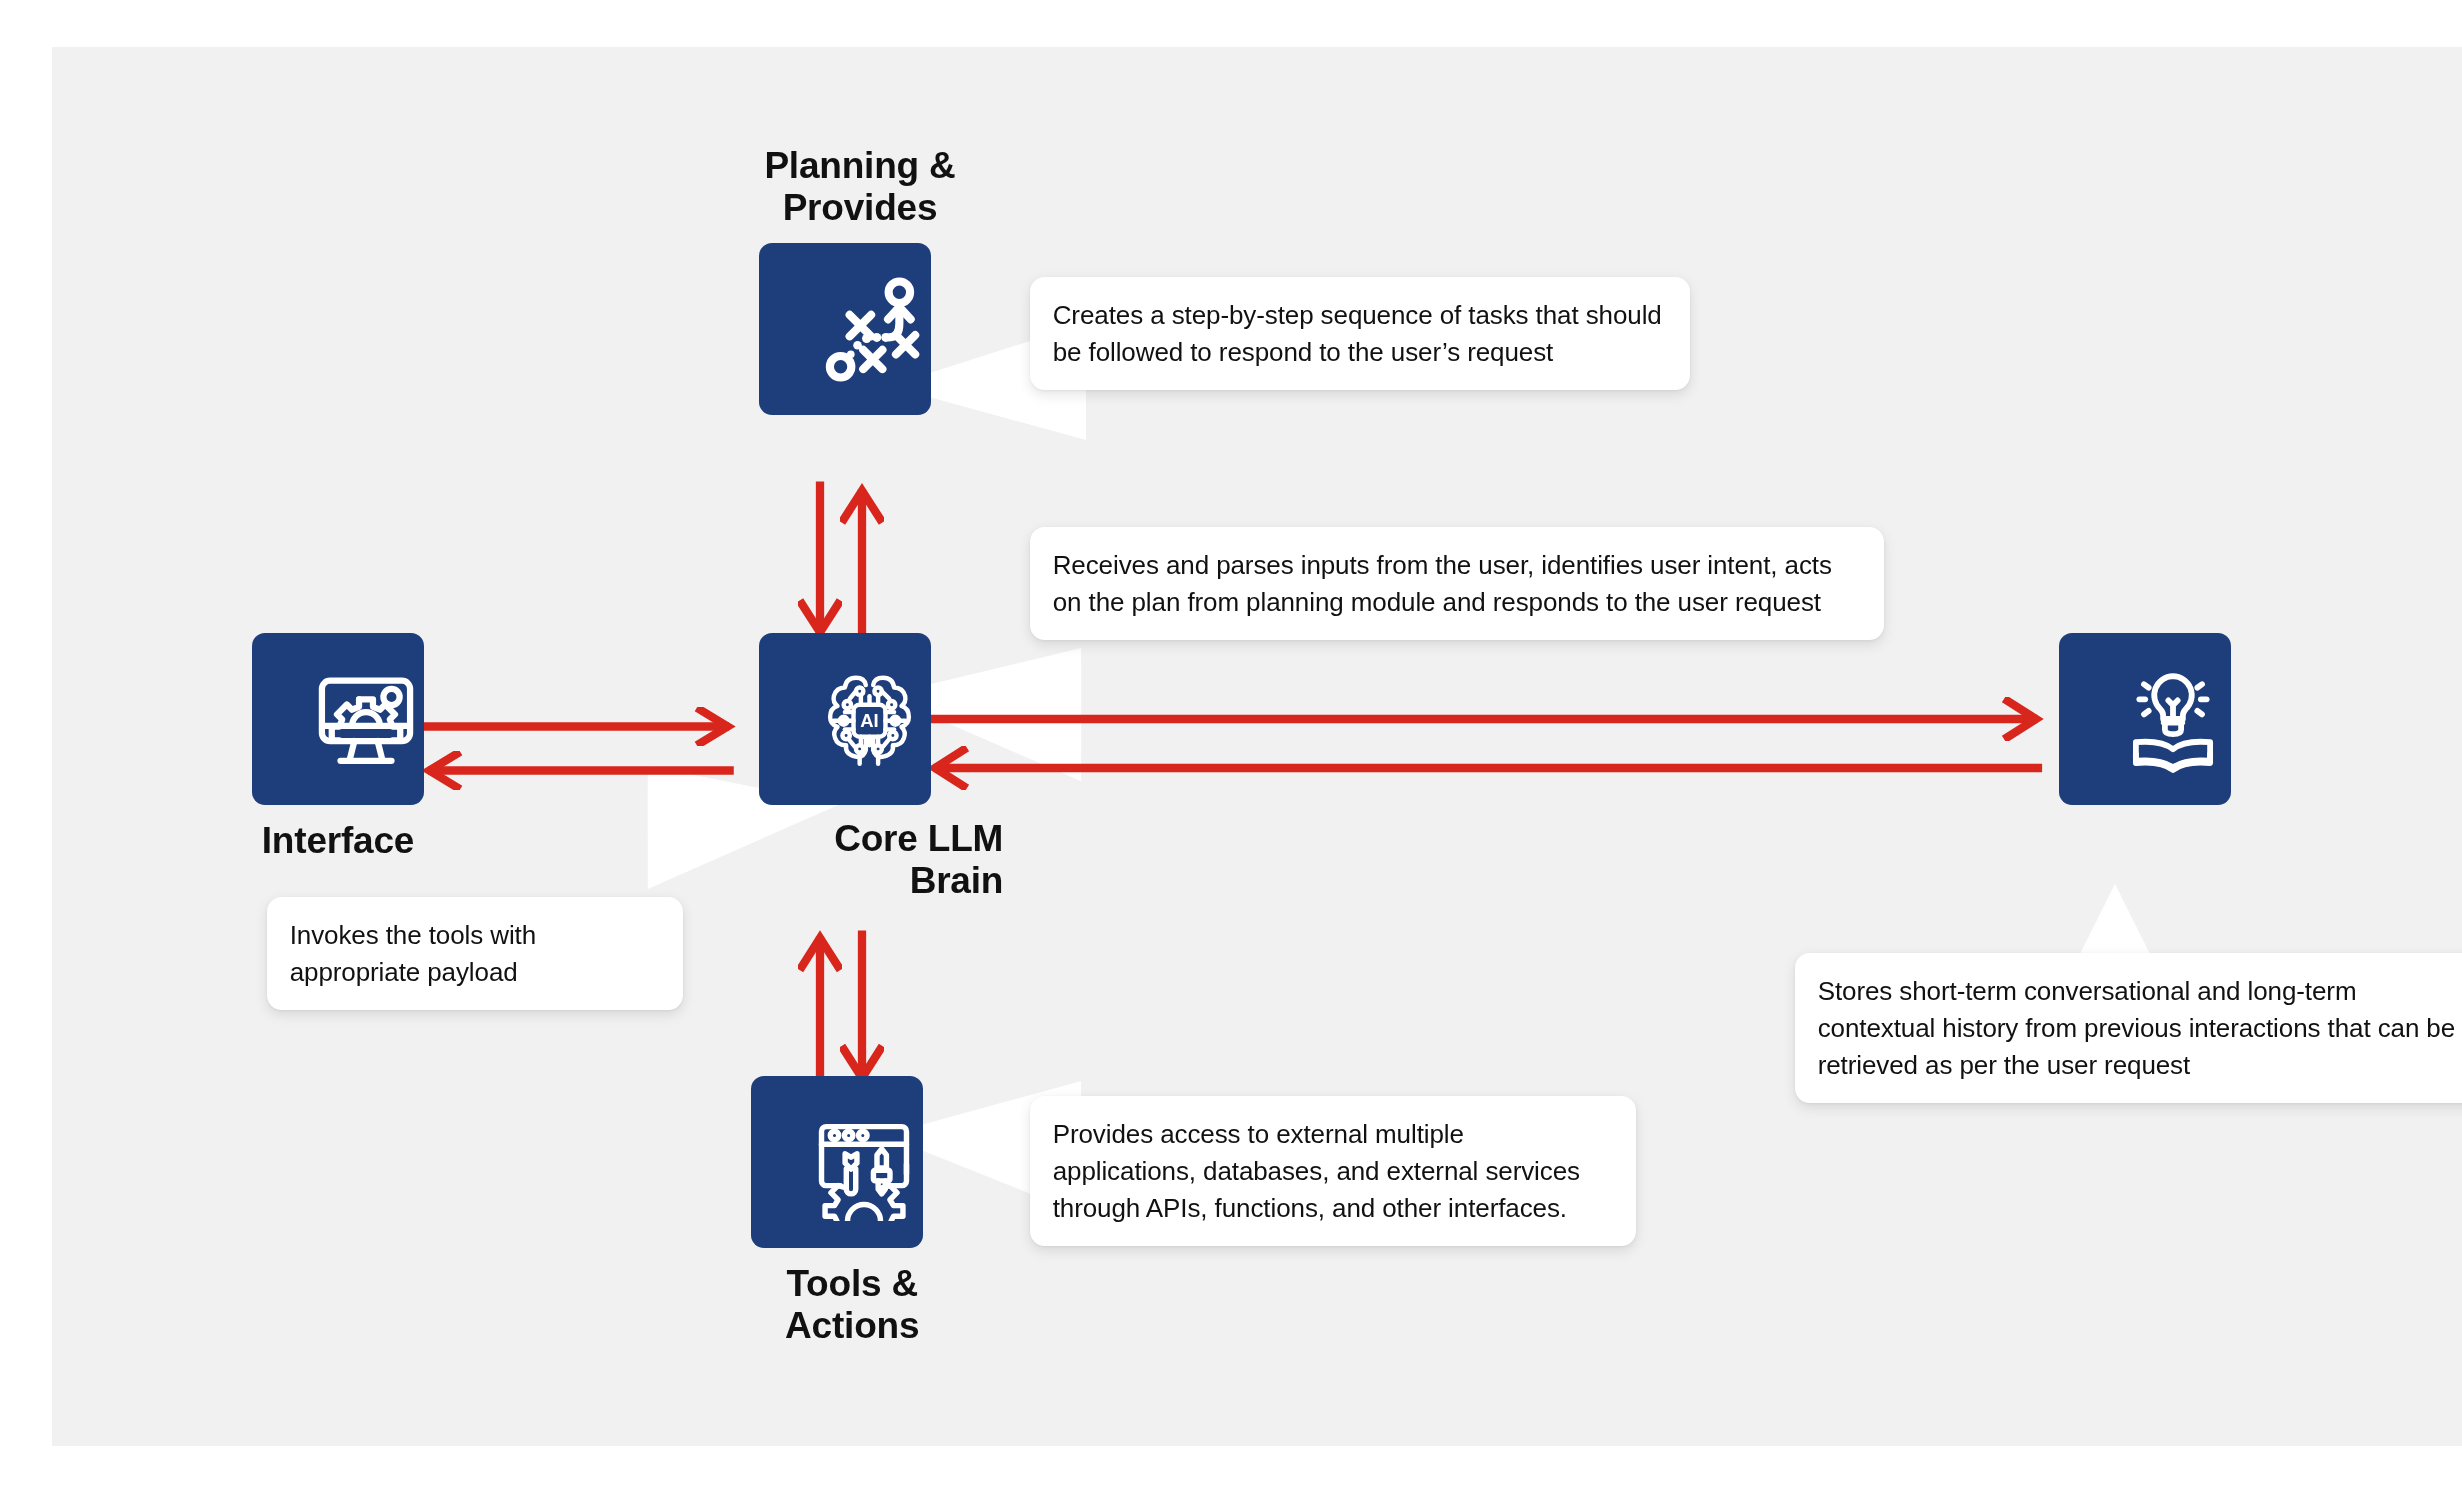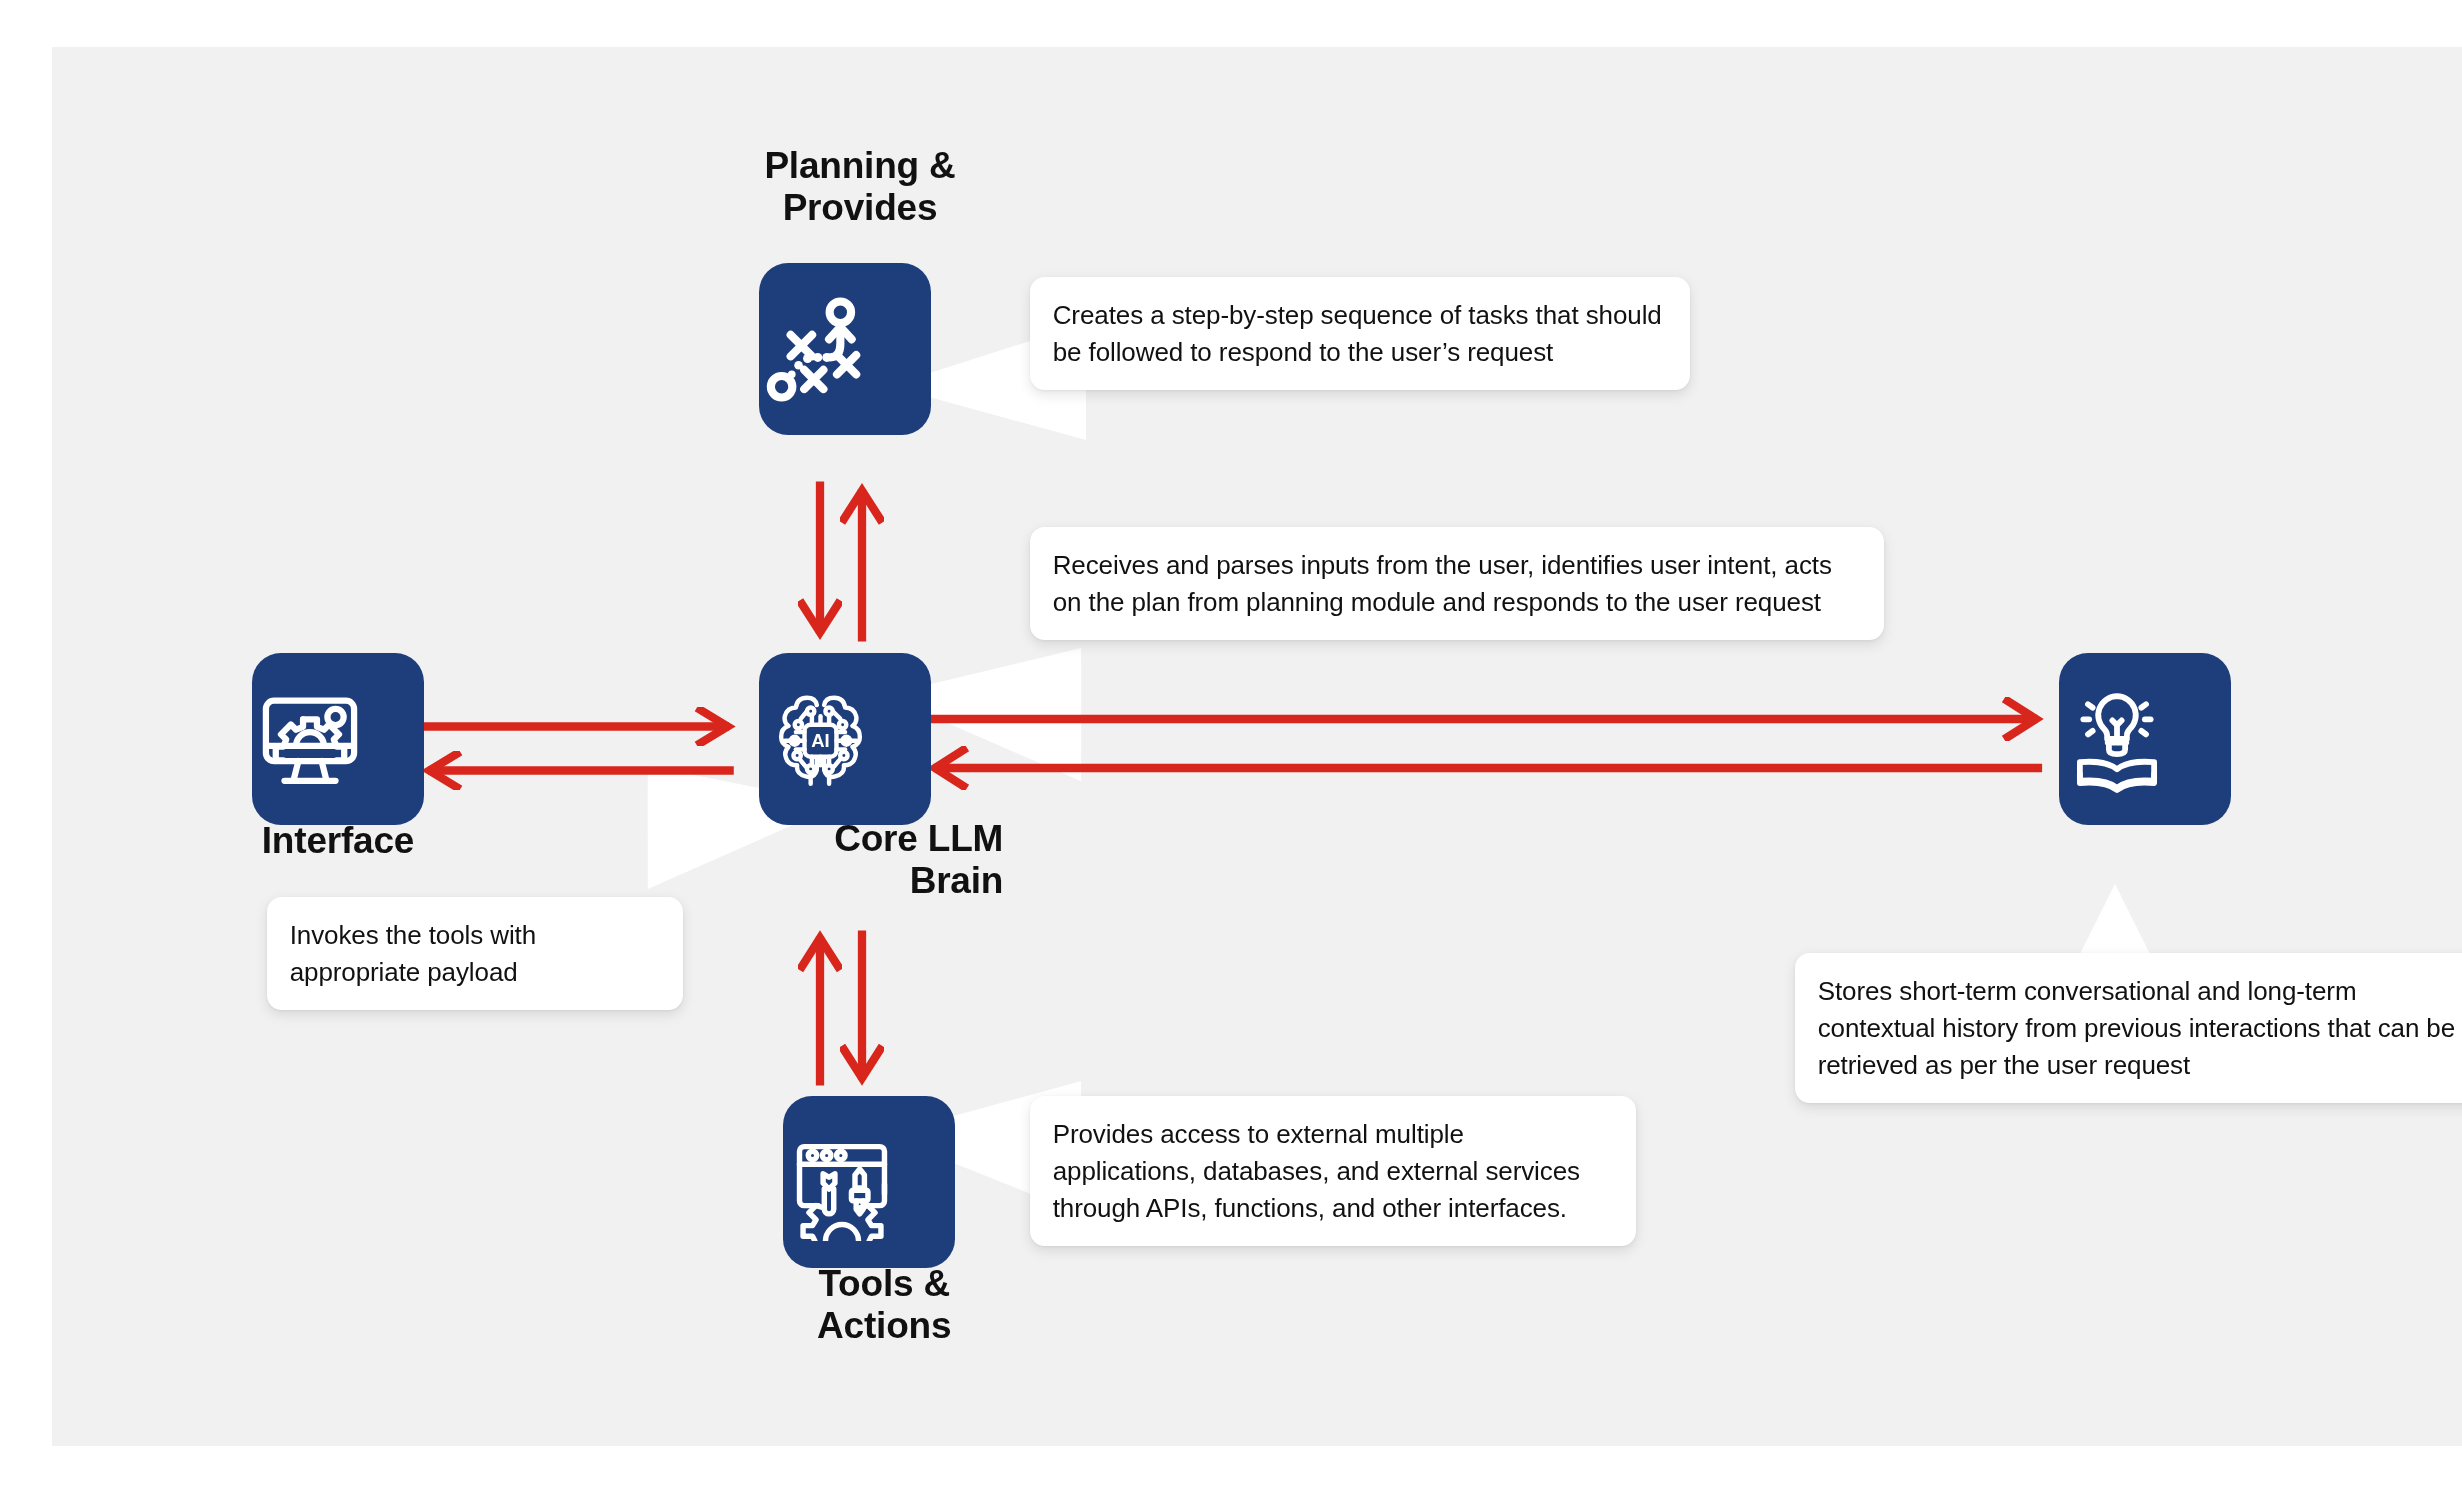--- a/index.html
+++ b/index.html
@@ -1,21 +1,21 @@
 <!DOCTYPE html>
 <html style="font-size:7.9px"><head>
 <meta charset="utf-8">
 <style>
   html,body{margin:0;padding:0;background:#ffffff;}
   body{font-family:"Liberation Sans","DejaVu Sans",sans-serif;}
   #stage{position:relative;width:2627px;height:1494px;background:#ffffff;overflow:hidden;}
   #canvas{position:absolute;left:52px;top:47px;width:2522px;height:1399px;background:#f1f1f1;}
 
   .node{position:absolute;}
-  .tile{position:absolute;background:#1e3d7b;border-radius:29px;display:flex;align-items:center;justify-content:flex-start;margin-top:20px;}
+  .tile{position:absolute;background:#1e3d7b;border-radius:13px;display:flex;align-items:center;justify-content:flex-end;}
   .tile svg{display:block;}
 
   .node-label{position:absolute;text-align:center;font-weight:bold;color:#111111;
        font-size:37px;line-height:1.14;letter-spacing:-0.2px;}
 
   .callout{position:absolute;background:#ffffff;border-radius:14.8px;
        box-shadow:0 4.9px 12.8px rgba(0,0,0,0.10), 0 1px 3px rgba(0,0,0,0.06);
        padding:19.7px 22.7px;box-sizing:border-box;}
   .callout p{margin:0;font-size:26px;line-height:1.42;color:#111111;letter-spacing:-0.1px;}
 
@@ -209,21 +209,21 @@
             <line x1="79" y1="33" x2="74" y2="33"></line>
             <line x1="25" y1="46" x2="29" y2="43"></line>
             <line x1="75" y1="46" x2="71" y2="43"></line>
           </g>
           <path d="M50 76 q-10-8-32-6 v16 q22-2 32 6 10-8 32-6 v-16 q-22-2-32 6z"></path>
           <path d="M18 80 v8 q22-2 32 6 10-8 32-6 v-8"></path>
         </svg>
       </div>
     </div>
 
-    <div class="node" style="left:704px;top:1029px;width:256px;height:305px;">
+    <div class="node" style="left:672px;top:1029px;width:256px;height:305px;">
       <div class="tile" style="left:27px;top:0px;width:172px;height:172px;">
         <svg width="118" height="118" viewBox="0 0 100 100" fill="none" stroke="#ffffff" stroke-width="4.6" stroke-linecap="round" stroke-linejoin="round">
           <path d="M86 60 V24 a4 4 0 0 0 -4-4 H18 a4 4 0 0 0 -4 4 v42 a4 4 0 0 0 4 4 h12"></path>
           <path d="M86 52 v14 a4 4 0 0 1 -4 4 H70"></path>
           <line x1="14" y1="35" x2="86" y2="35"></line>
           <circle cx="25" cy="27.5" r="3.6"></circle>
             <circle cx="37" cy="27.5" r="3.6"></circle>
           <circle cx="49" cy="27.5" r="3.6"></circle>
 
           <path d="M35 72 l-7-2 -6 6 6 6 -3 5 h-8 v9 h8 l2 4"></path>

